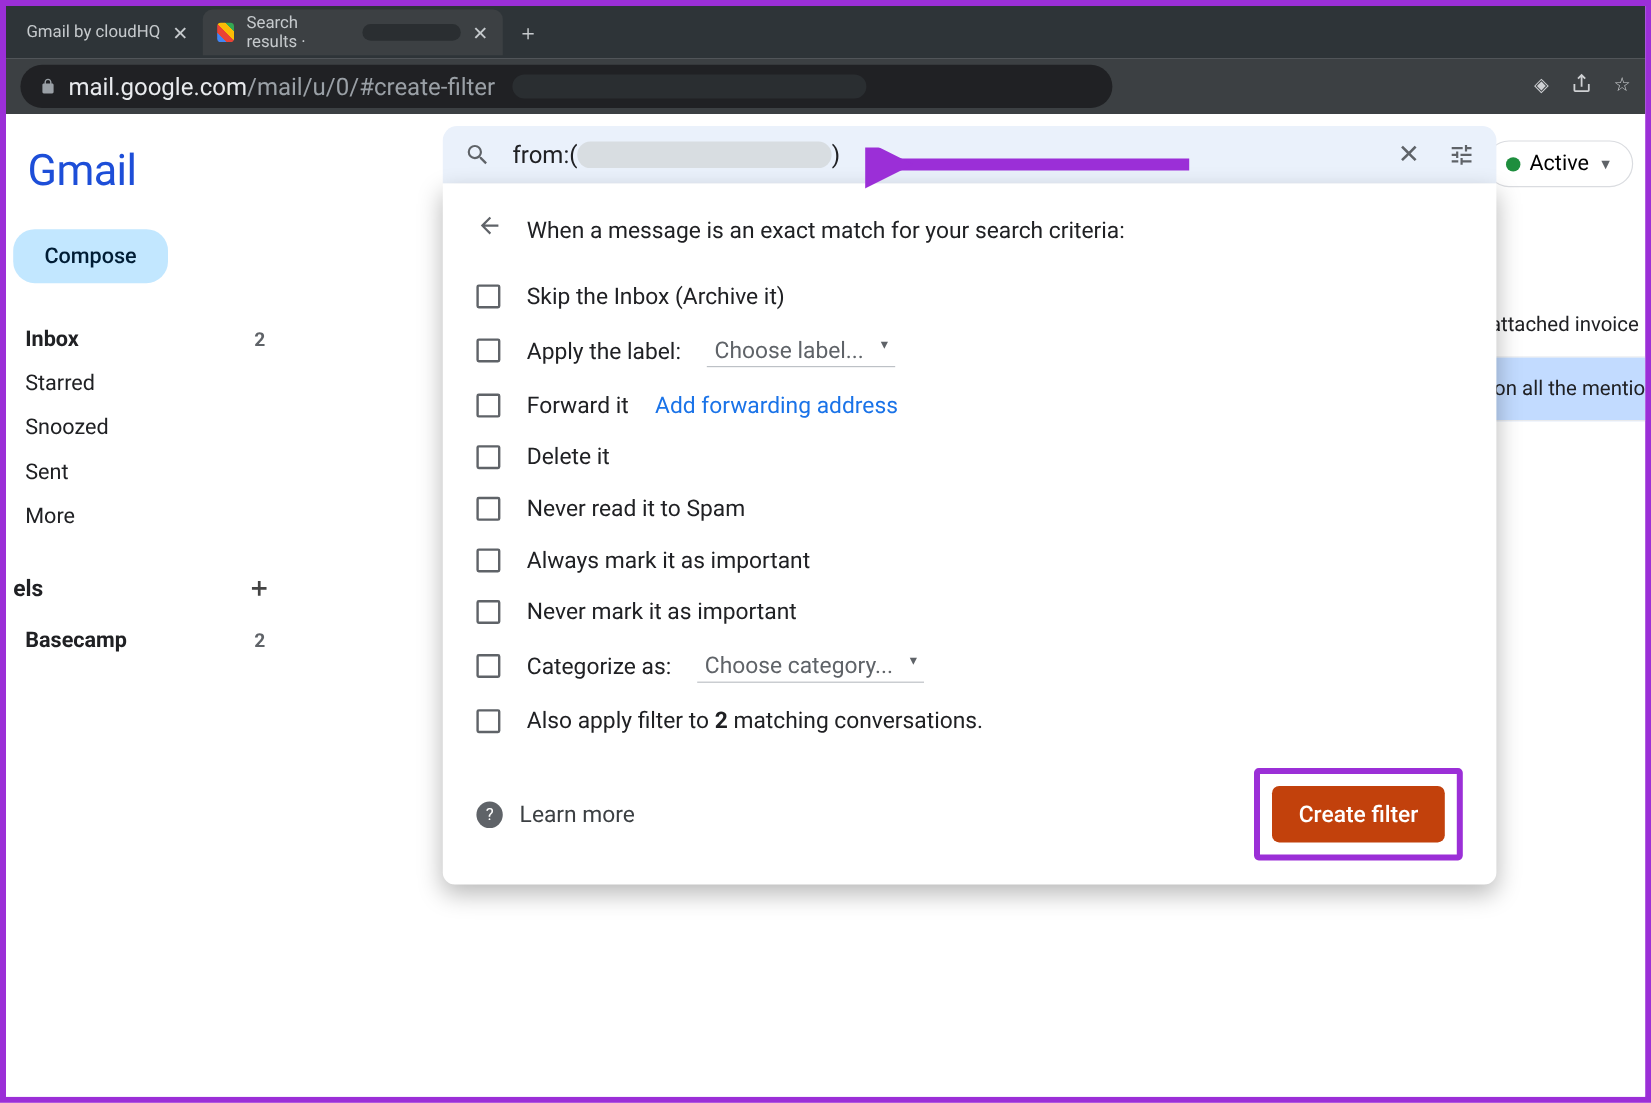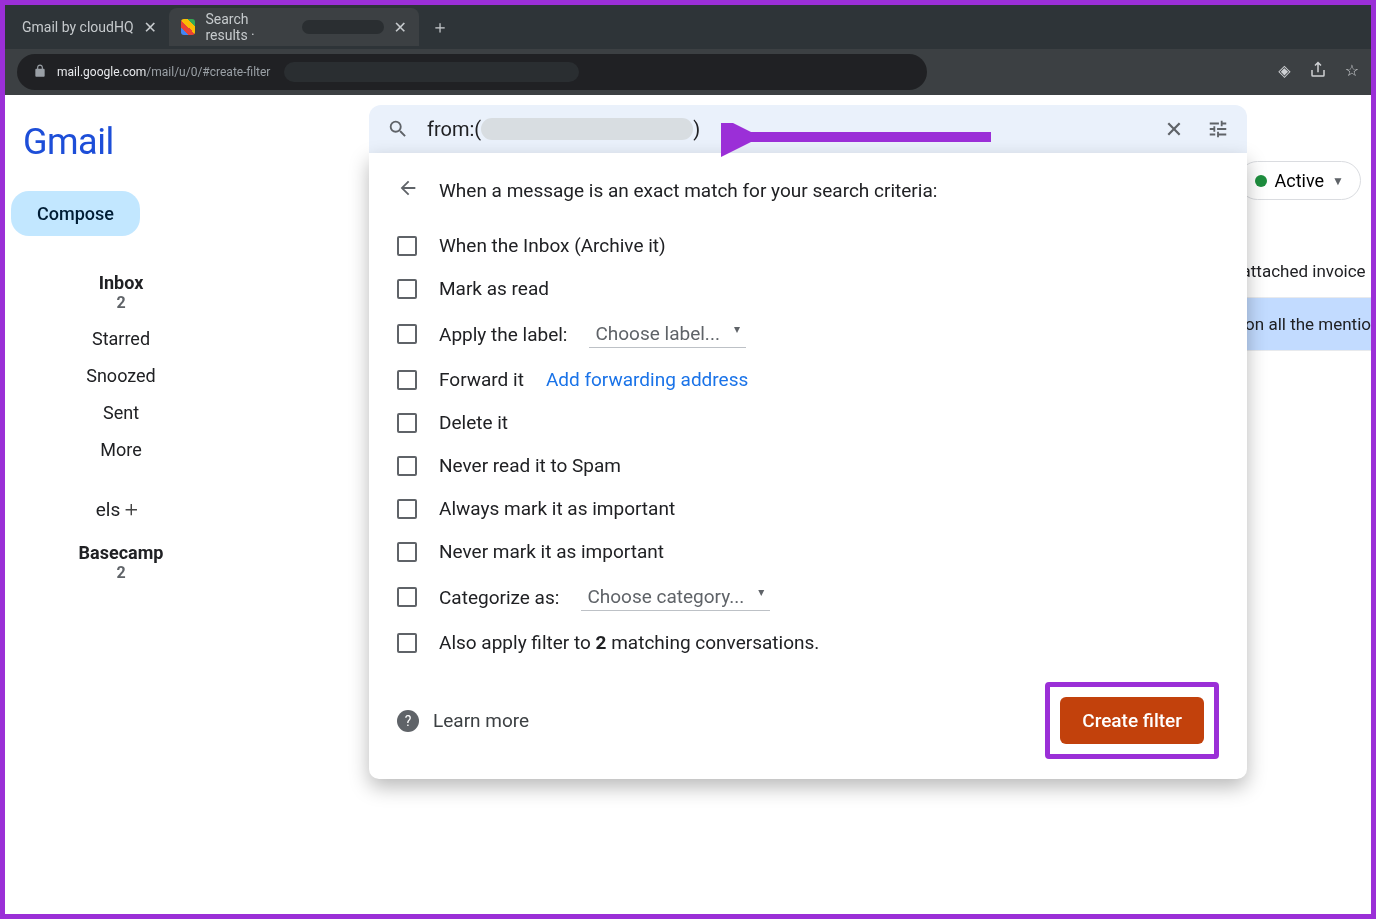--- a/index.html
+++ b/index.html
@@ -9,46 +9,46 @@
     .browser-chrome { background:#2e3438; height:44px; display:flex; align-items:flex-end; }
     .tab-strip { display:flex; align-items:center; padding-left:5px; gap:0; height:100%;margin-top:44px; }
     .tab { display:flex; align-items:center; height:38px; padding:0 12px; color:#c6cacd; font-size:14px; gap:10px; border-radius:8px 8px 0 0; max-width:250px; }
     .tab.active { background:#3c4043; }
     .tab:not(.active){ background:transparent; }
     .tab .tab-close { color:#c6cacd; font-size:16px; cursor:pointer; }
     .new-tab { color:#c6cacd; font-size:18px; padding:0 12px; cursor:pointer; }
     .favicon-g { width:16px; height:16px; background:linear-gradient(45deg,#4285F4 25%,#EA4335 25% 50%,#FBBC05 50% 75%,#34A853 75%); border-radius:3px; }
 
     .addr-bar { background:#3c4043; height:46px; display:flex; align-items:center; padding:0 12px; gap:12px; }
-    .url-field { flex:1; background:#202124; border-radius:22px; height:36px; display:flex; align-items:center; padding:0 16px; gap:10px; color:#e8eaed; font-size:12px; max-width:910px; }
+    .url-field { flex:1; background:#202124; border-radius:22px; height:36px; display:flex; align-items:center; padding:0 16px; gap:10px; color:#e8eaed; font-size:20px; max-width:910px; }
     .url-field .lock { color:#9aa0a6; }
     .url-host { color:#e8eaed; }
     .url-path { color:#9aa0a6; }
     .url-smudge { width:295px; height:20px; background:#2a2e31; border-radius:10px; margin-left:4px; }
     .addr-icons { margin-left:auto; display:flex; gap:18px; color:#cfd1d4; }
     .addr-icons span { cursor:pointer; }
 
     
     .app { background:#fff; height:calc(100% - 90px); position:relative; display:flex; }
     
     .sidebar { width:240px; min-width:240px; padding-top:18px; font-size:18px; color:#202124; }
     .gm-logo { font-size:36px; font-weight:400; color:#1d4ed8; padding:8px 0 22px 18px; letter-spacing:-.5px; }
     .compose-btn { background:#c2e7ff; color:#001d35; border:none; border-radius:18px; padding:12px 26px; font-size:18px; margin:6px 0 28px 6px; cursor:pointer; font-weight:500; }
-    .nav-item { display:flex; justify-content:space-between; align-items:center; padding:8px 24px 8px 16px; font-size:18px; cursor:pointer;flex-direction:column; }
+    .nav-item { display:flex; justify-content:space-between; align-items:center; padding:8px 24px 8px 16px; font-size:18px; cursor:pointer; }
     .nav-item.bold { font-weight:700; }
     .nav-count { color:#5f6368; font-size:16px; }
-    .labels-header { display:flex; justify-content:center; align-items:center; padding:26px 18px 10px 6px; font-size:19px; color:#202124; }
+    .labels-header { display:flex; justify-content:space-between; align-items:center; padding:26px 18px 10px 6px; font-size:19px; color:#202124;font-weight:bold; }
     .labels-header .plus { font-size:22px; color:#444; cursor:pointer; }
 
     .main { flex:1; position:relative; padding-top:10px; }
 
     .right-ctrls { position:absolute; top:22px; right:10px; display:flex; align-items:center; gap:22px; }
     .hq-badge { position:relative; font-weight:700; font-size:14px; color:#202124; }
     .hq-badge .sup { position:absolute; top:-8px; right:-10px; background:#d93025; color:#fff; border-radius:50%; width:16px; height:16px; font-size:10px; display:flex; align-items:center; justify-content:center; }
-    .active-pill { border:1px solid #dadce0; border-radius:20px; padding:8px 16px; display:flex; align-items:center; gap:8px; font-size:18px; cursor:pointer;margin-top:44px; }
+    .active-pill { border:1px solid #dadce0; border-radius:20px; padding:8px 16px; display:flex; align-items:center; gap:8px; font-size:18px; cursor:pointer; }
     .dot-green { width:12px; height:12px; background:#1e8e3e; border-radius:50%; }
 
     
     .search-shell { margin:0 auto; width:878px; position:relative; }
     .search-bar { background:#eaf1fb; border-radius:12px 12px 0 0; height:48px; display:flex; align-items:center; padding:0 14px; gap:14px; }
     .icon-btn { width:30px; height:30px; display:flex; align-items:center; justify-content:center; color:#5f6368; cursor:pointer; }
     .search-input-wrap { flex:1; display:flex; align-items:center; font-size:20px; color:#202124; }
     .smudge { display:inline-block; width:212px; height:22px; background:#d8dde1; border-radius:11px; }
     .sep { font-size:20px; }
     
@@ -198,25 +198,21 @@
           <span class="back-arrow">
             <svg width="22" height="22" viewBox="0 0 24 24" fill="#5f6368">
                 <path d="M20 11H7.83l5.59-5.59L12 4l-8 8 8 8 1.41-1.41L7.83 13H20v-2z"></path>
               </svg>
           </span>
           <span class="panel-title">When a message is an exact match for your search criteria:</span>
         </div>
 
         <div class="opt-row">
             <span class="cb"></span>
-            <span>When the Inbox (Archive it)</span>
-          </div>
-        <div class="opt-row">
-            <span class="cb"></span>
-            <span>Mark as read</span>
+            <span>Skip the Inbox (Archive it)</span>
           </div>
         <div class="opt-row">
           <span class="cb"></span>
           <span>Apply the label:</span>
           <span class="dd">Choose label...</span>
         </div>
         <div class="opt-row">
           <span class="cb"></span>
           <span>Forward it</span>
           <span class="link">Add forwarding address</span>

